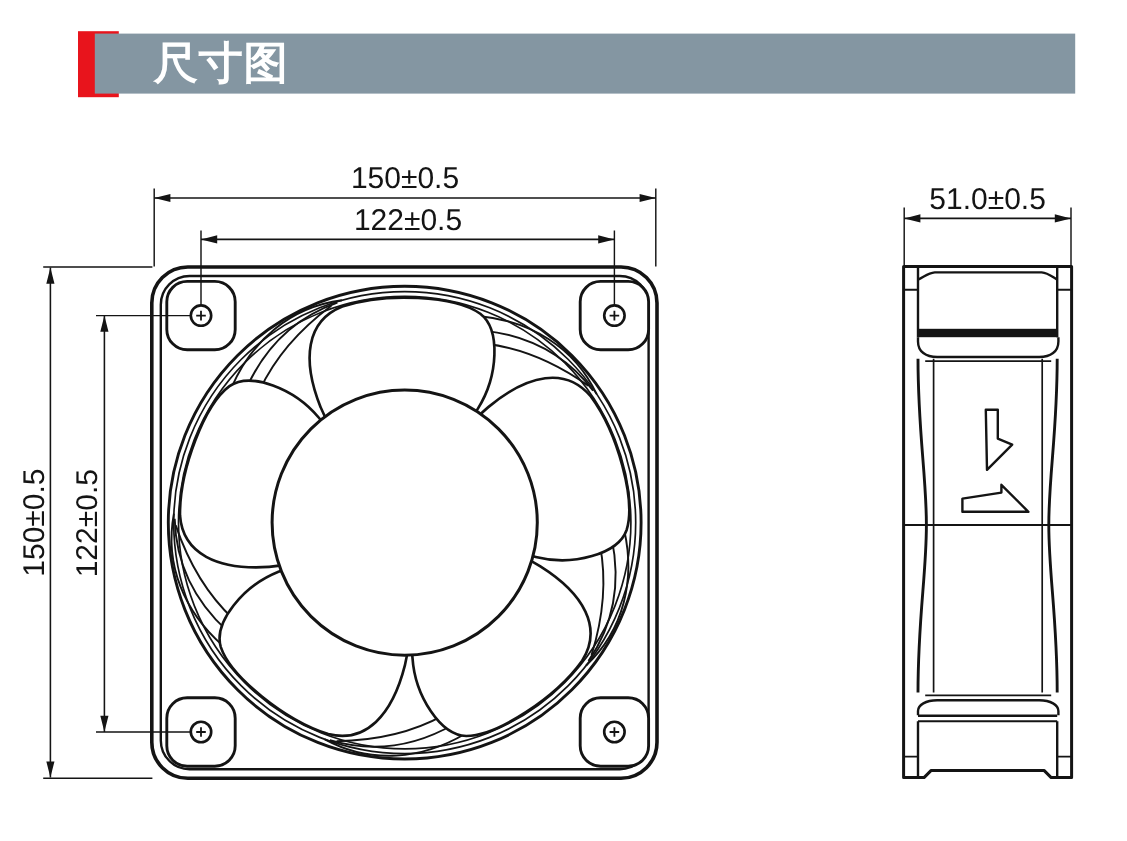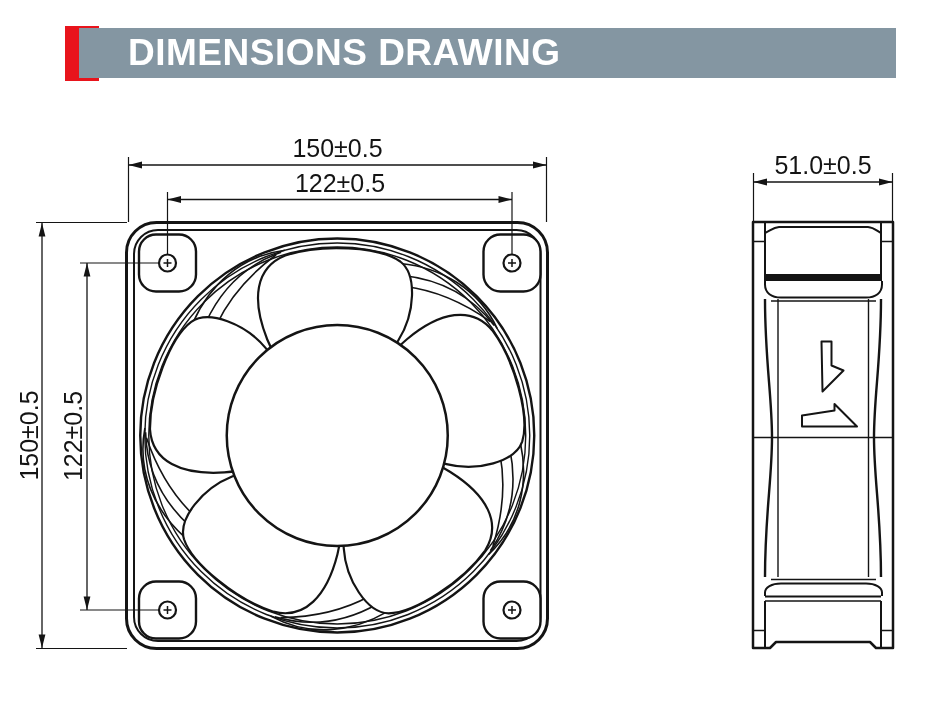--- a/index.html
+++ b/index.html
@@ -26,21 +26,21 @@
     font-family:"Liberation Sans","DejaVu Sans",sans-serif;
     font-size:25px;fill:currentColor;
   }
 </style>
 </head>
 <body style="background: rgb(255, 255, 255);">
 
 <div class="header-accent"></div>
 <div class="header-banner"></div>
 <div class="header-title">
-  <span>DIMENSIONS DRAWING</span>
+  <span>尺寸图</span>
 </div>
 
 <svg class="drawing-svg" width="939" height="701" viewBox="0 0 939 701">
   <defs>
     <path id="bladeShape" d="M -70,-96 C -86,-136 -82,-168 -52,-180 C -16,-192 42,-189 63,-174
              C 80,-161 78,-122 61,-95 C 46,-70 12,-57 -18,-59 C -46,-61 -62,-75 -70,-96 Z"></path>
     <g id="streakSet">
       <path d="M63,-172 C104,-168 141,-147 160,-107" fill="none" stroke-width="1.6"></path>
       <path d="M66,-160 C102,-156 134,-140 157,-110" fill="none" stroke-width="1.6"></path>
       <path d="M68,-149 C100,-145 129,-131 153,-114" fill="none" stroke-width="1.6"></path>

